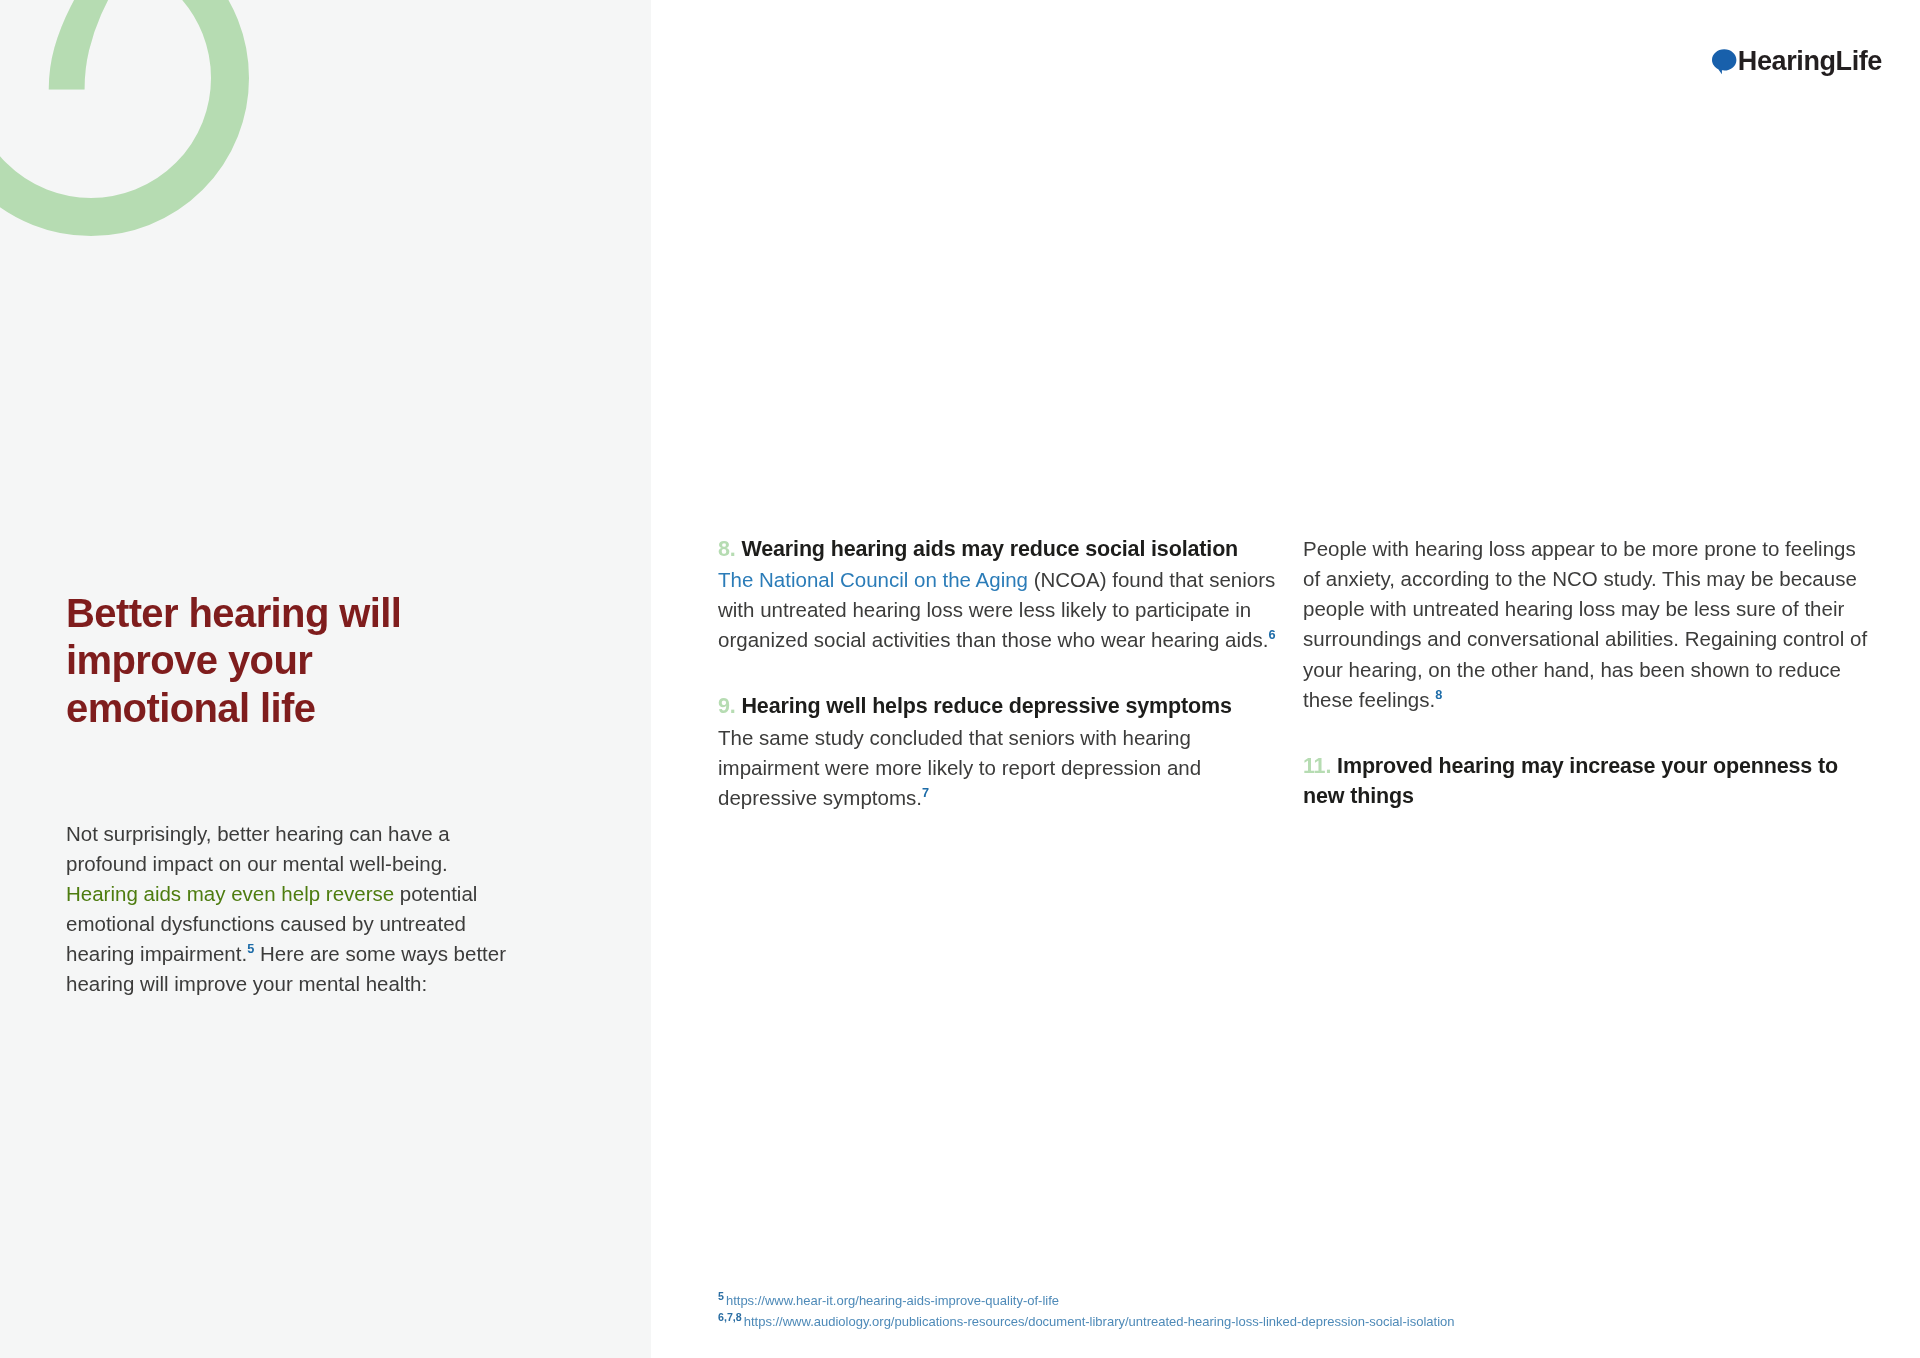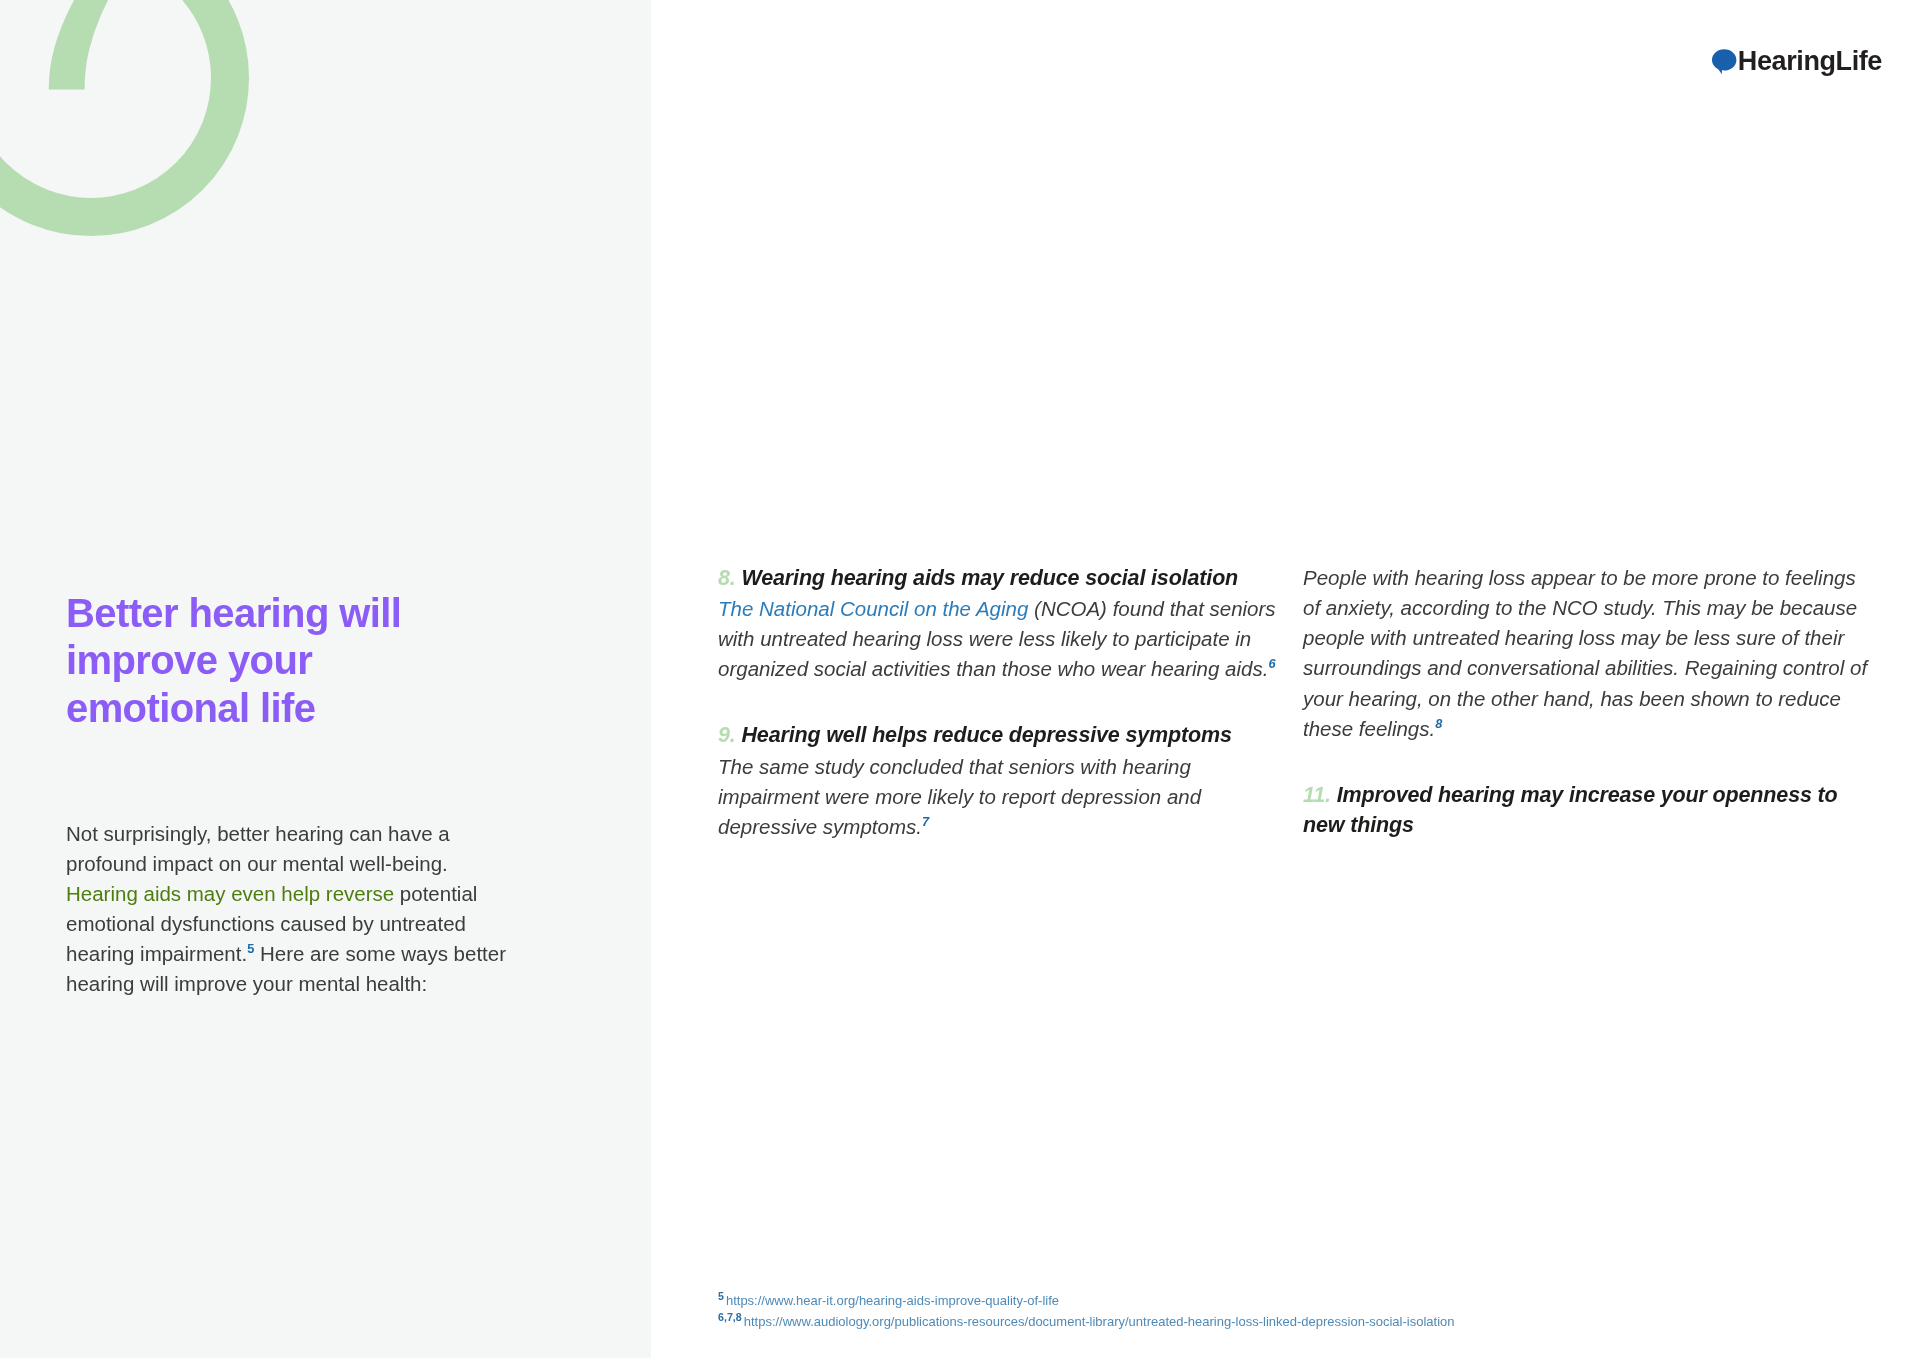--- a/index.html
+++ b/index.html
@@ -81,21 +81,21 @@
 
   
   .headline {
     position: absolute;
     left: 66px;
     top: 563px;
     width: 440px;
     font-size: 40px;
     font-weight: 700;
     line-height: 1.19;
-    color: #8b5cf6;
+    color: #7f1d1d;
     letter-spacing: -0.6px;
   }
 
   .intro {
     position: absolute;
     left: 66px;
     top: 798px;
     width: 450px;
     font-size: 20.5px;
     line-height: 1.47;
@@ -106,24 +106,23 @@
     font-size: 0.62em;
     font-weight: 700;
     color: #1d6ca8;
     vertical-align: super;
     line-height: 0;
   }
 
   
   .col {
     position: absolute;
-    top: 563px;
+    top: 534px;
     font-size: 20.5px;
     color: #3c3c3b;
-    font-style: italic;
   }
   .col-mid { left: 718px; width: 560px; }
   .col-right { left: 1303px; width: 565px; }
 
   .block { margin-bottom: 36px; }
   .block:last-child { margin-bottom: 0; }
 
   .block h3 {
     margin: 0 0 1px 0;
     font-size: 21.5px;

